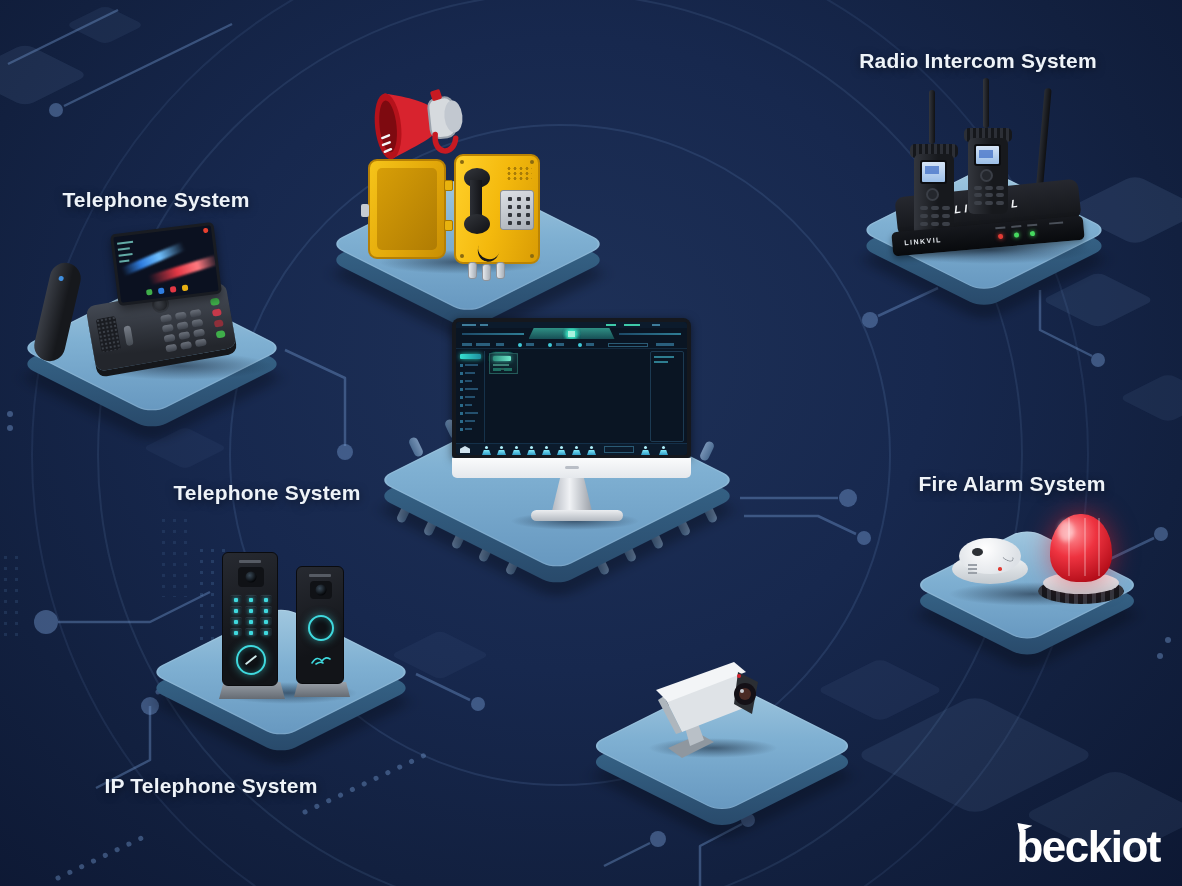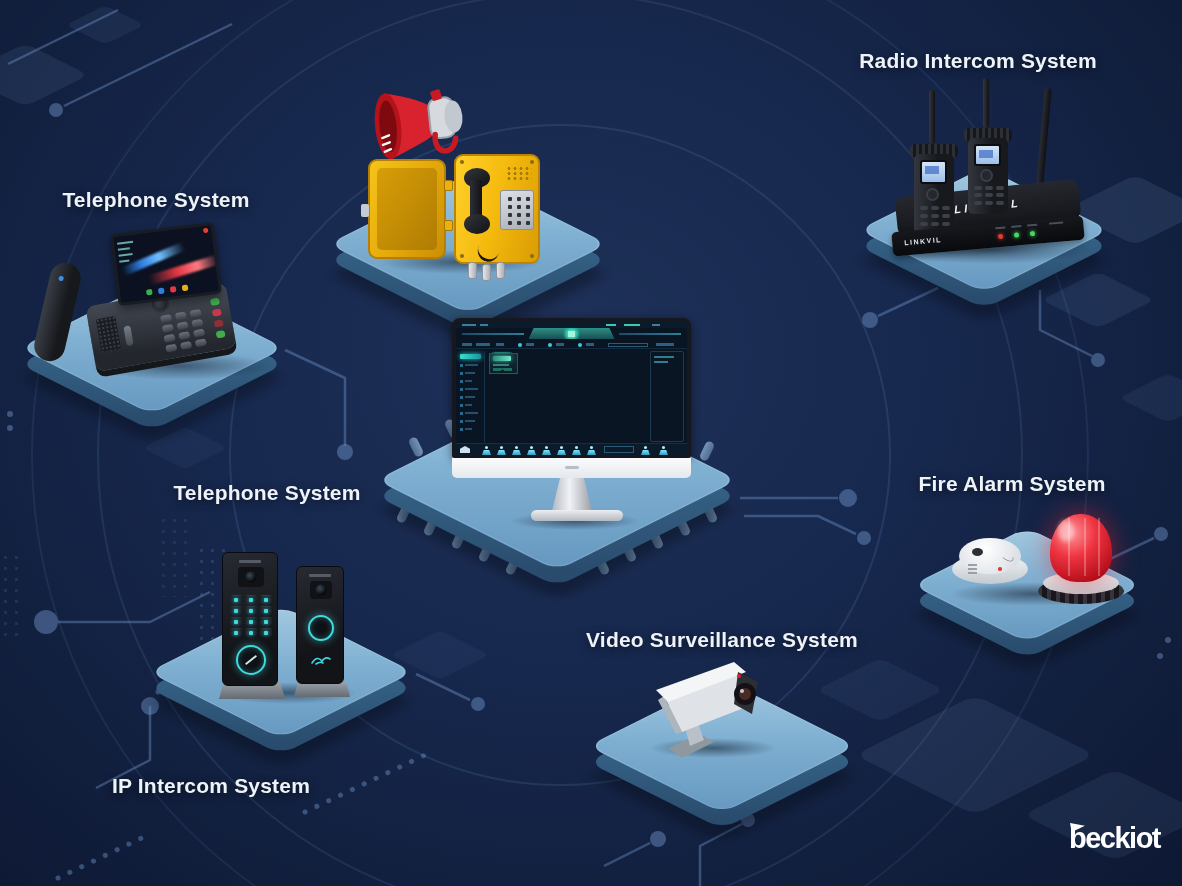--- a/index.html
+++ b/index.html
@@ -20,21 +20,21 @@
   .lay.side{top:16px;} .lay.side>div{background:linear-gradient(135deg,#3f6d92 0%,#335e81 50%,#28496a 100%);}
   .lay.topf>div{background:linear-gradient(135deg,#a3c9e0 0%,#7fb0d2 45%,#6697bf 100%);
     box-shadow:inset 0 0 0 2px rgba(255,255,255,.12);}
   .pin{width:20px;height:9px;border-radius:5px;z-index:1;
     background:linear-gradient(180deg,#7793b5,#4d6d92);}
   
   .label{transform:translateX(-50%);z-index:6;color:#eef3f8;font-size:21px;font-weight:600;
     letter-spacing:.2px;white-space:nowrap;text-shadow:0 2px 8px rgba(0,0,0,.5);}
   .label.big{font-size:22.5px;text-align:center;line-height:28px;}
   
-  #logo{z-index:6;color:#fff;font-size:29px;font-weight:bold;letter-spacing:-1.5px;}
+  #logo{z-index:6;color:#fff;font-size:44px;font-weight:bold;letter-spacing:-1.5px;}
   #logo .flag{left:1px;top:1px;width:15px;height:9px;background:#fff;
     clip-path:polygon(0 0,100% 30%,12% 100%);}
   
   .dsh{z-index:2;background:radial-gradient(ellipse at center, rgba(6,13,28,.5) 0%, rgba(6,13,28,0) 70%);}
   
   #megaphone{z-index:3;}
   
   #callbox{z-index:3;width:172px;height:124px;}
   #callbox .door{left:0;top:5px;width:78px;height:100px;border-radius:9px;border:2px solid #b57f05;
     background:linear-gradient(115deg,#f6c419,#e3a80a 55%,#c98f04);}
@@ -872,21 +872,20 @@
   <circle cx="107" cy="42" r="11" fill="#141016"></circle>
   <circle cx="107" cy="42" r="6" fill="#4a2a24"></circle>
   <circle cx="104" cy="39" r="2" fill="#c8ccd2"></circle>
   <circle cx="101" cy="24" r="2" fill="#d8232e"></circle>
 </svg>
 
 <div class="label" style="left:978px;top:49px;">Radio Intercom System</div>
 <div class="label" style="left:156px;top:188px;">Telephone System</div>
 <div class="label" style="left:267px;top:481px;">Telephone System</div>
 <div class="label" style="left:1012px;top:472px;">Fire Alarm System</div>
-<div class="label" style="left:722px;top:628px;">Video Surveillance System</div>
-<div class="label" style="left:211px;top:774px;">IP Intercom System</div>
+<div class="label" style="left:211px;top:774px;">IP Telephone System</div>
 
 <div id="logo" style="right:22px;top:822px;">
   <div class="flag"></div>
   <span style="position:static;">beckiot</span>
 </div>
 
 </div>
 
 </body></html>

